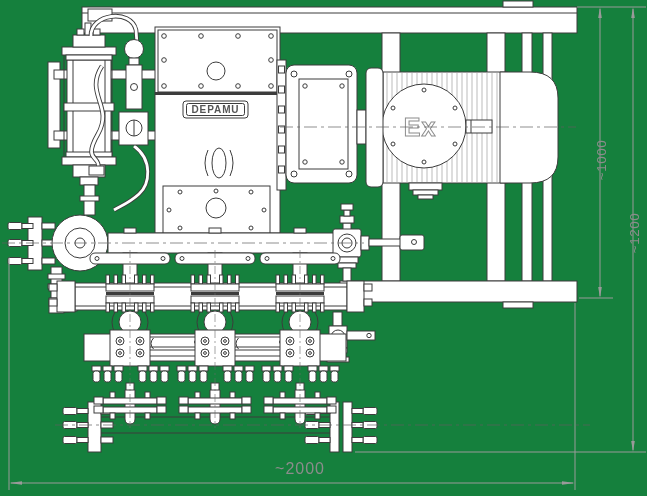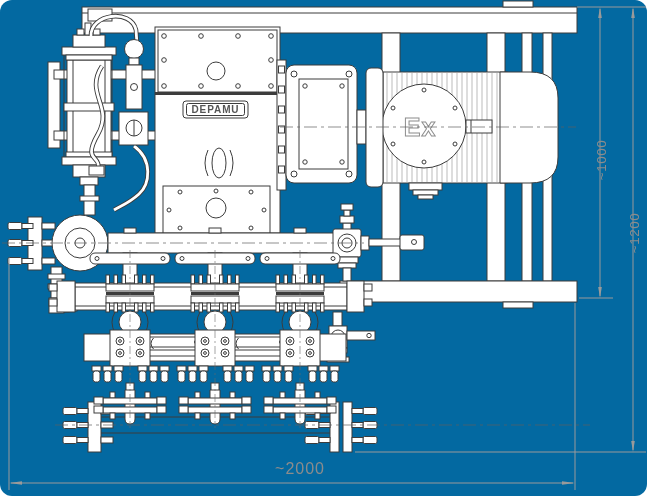--- a/index.html
+++ b/index.html
@@ -1,16 +1,16 @@
 <!DOCTYPE html>
 <html><head>
 <meta charset="utf-8">
 <style>
   html,body{margin:0;padding:0;background:#ffffff;}
-  .stage{width:647px;height:496px;background:#0369a1;overflow:hidden;position:relative;font-family:"Liberation Sans",sans-serif;border-radius:12px;}
+  .stage{width:647px;height:496px;background:#15803d;overflow:hidden;position:relative;font-family:"Liberation Sans",sans-serif;}
   svg{display:block;}
   
   .ln{fill:none;stroke:#3c3c3c;stroke-width:1;}
   .fw{fill:#ffffff;stroke:#3c3c3c;stroke-width:1;}
   .dk{fill:#3c3c3c;stroke:none;}
   .fin{fill:none;stroke:#8f8f8f;stroke-width:0.6;}
   .cl{fill:none;stroke:#5f5f5f;stroke-width:0.7;stroke-dasharray:13 4 3 4;}
   .clv{fill:none;stroke:#6a6a6a;stroke-width:0.6;stroke-dasharray:8 3 2 3;}
   .dim{fill:none;stroke:#9a9a9a;stroke-width:1;}
   .dima{fill:#9a9a9a;stroke:none;}

